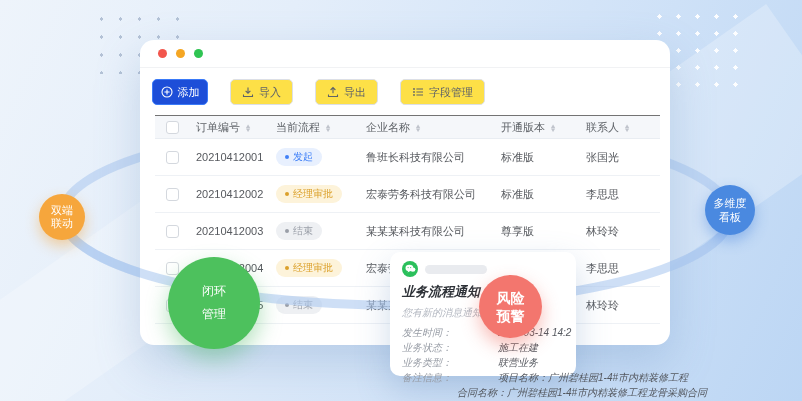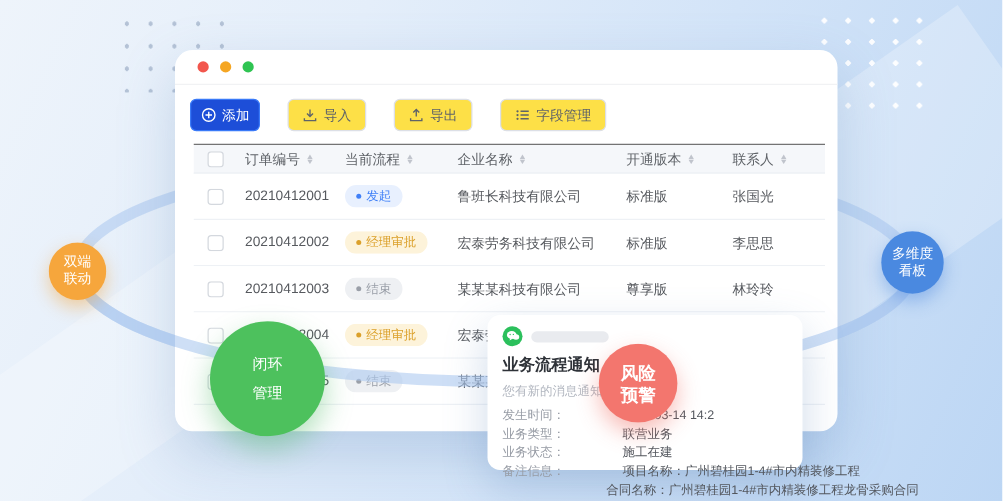--- a/index.html
+++ b/index.html
@@ -69,32 +69,32 @@
   .bubble-dual { left:39px; top:194px; width:46px; height:46px; font-size:11px; line-height:13px;
     box-shadow:0 6px 14px rgba(244,162,54,0.45); }
   .bubble-multi { left:705px; top:185px; width:50px; height:50px; font-size:11px; line-height:14px;
     box-shadow:0 6px 14px rgba(74,134,222,0.45); }
   .bubble-loop { left:168px; top:257px; width:92px; height:92px; font-size:12px; line-height:23px;
     z-index:5; box-shadow:0 10px 22px rgba(64,180,90,0.4); }
   .bubble-risk { left:479px; top:275px; width:63px; height:63px; font-size:14px; line-height:18px;
     font-weight:bold; z-index:7; box-shadow:0 8px 18px rgba(240,110,100,0.45); }
 
   
-  .card { position:absolute; left:390px; top:252px; width:252px; height:124px; background:#ffffff;
-    border-radius:10px; z-index:6; box-shadow:0 14px 34px rgba(96,136,186,0.3); padding:9px 12px 0 12px; }
+  .card { position:absolute; left:390px; top:252px; width:186px; height:124px; background:#ffffff;
+    border-radius:10px; z-index:6; box-shadow:0 14px 34px rgba(96,136,186,0.3); padding:9px 12px 0 12px;font-style:italic; }
   .card-head { display:flex; align-items:center; gap:7px; }
   .wechat-icon { width:16px; height:16px; border-radius:50%; display:flex; align-items:center; justify-content:center; }
   .placeholder-bar { width:62px; height:9px; border-radius:5px; background:#e9ebef; }
   .card-title { margin-top:6px; font-size:13px; font-weight:bold; color:#2e3238; }
   .card-sub { margin-top:5px; font-size:10px; color:#b2b7c0; }
   .card-fields { margin-top:5px; font-size:10px; line-height:15px; }
   .cf-row { display:flex;gap:41px; }
   .cf-label { width:55px; flex:none; color:#979ca5; }
   .cf-value { color:#53575e; white-space:nowrap; }
-  .cf-extra { margin-left:83px; color:#53575e; white-space:nowrap;text-align:center; }
+  .cf-extra { margin-left:55px; color:#53575e; white-space:nowrap;text-align:center; }
 </style>
 </head>
 <body>
 
 <div class="canvas">
   <div class="streak s1"></div>
   <div class="streak s2"></div>
   <div class="dots-left"></div>
   <div class="dots-right"></div>
 
@@ -269,26 +269,26 @@
       <div class="placeholder-bar"></div>
     </div>
     <div class="card-title">业务流程通知</div>
     <div class="card-sub">您有新的消息通知</div>
     <div class="card-fields" id="cardFields">
         <div class="cf-row">
           <span class="cf-label">发生时间：</span>
           <span class="cf-value">2023-03-14 14:2</span>
         </div>
         <div class="cf-row">
+          <span class="cf-label">业务状态：</span>
+          <span class="cf-value">施工在建</span>
+        </div>
+        <div class="cf-row">
           <span class="cf-label">业务类型：</span>
           <span class="cf-value">联营业务</span>
-        </div>
-        <div class="cf-row">
-          <span class="cf-label">业务状态：</span>
-          <span class="cf-value">施工在建</span>
         </div>
         <div class="cf-row">
           <span class="cf-label">备注信息：</span>
           <span class="cf-value">项目名称：广州碧桂园1-4#市内精装修工程</span>
         </div>
         <div class="cf-extra">合同名称：广州碧桂园1-4#市内精装修工程龙骨采购合同</div>
         <div class="cf-extra">支出合同付款已经超过合同收票，请注意！！！</div>
       </div>
   </div>
 

